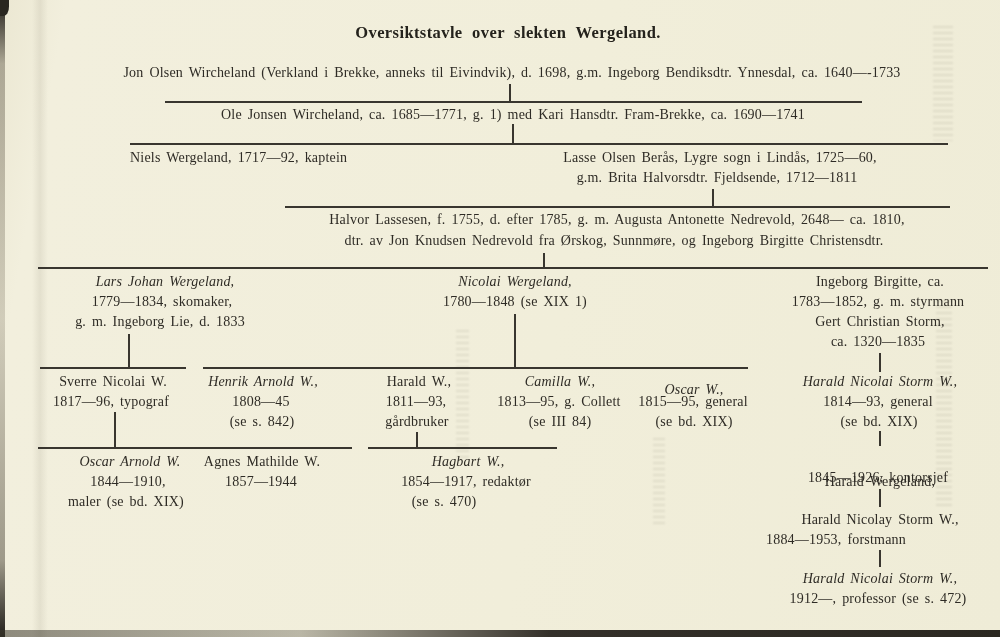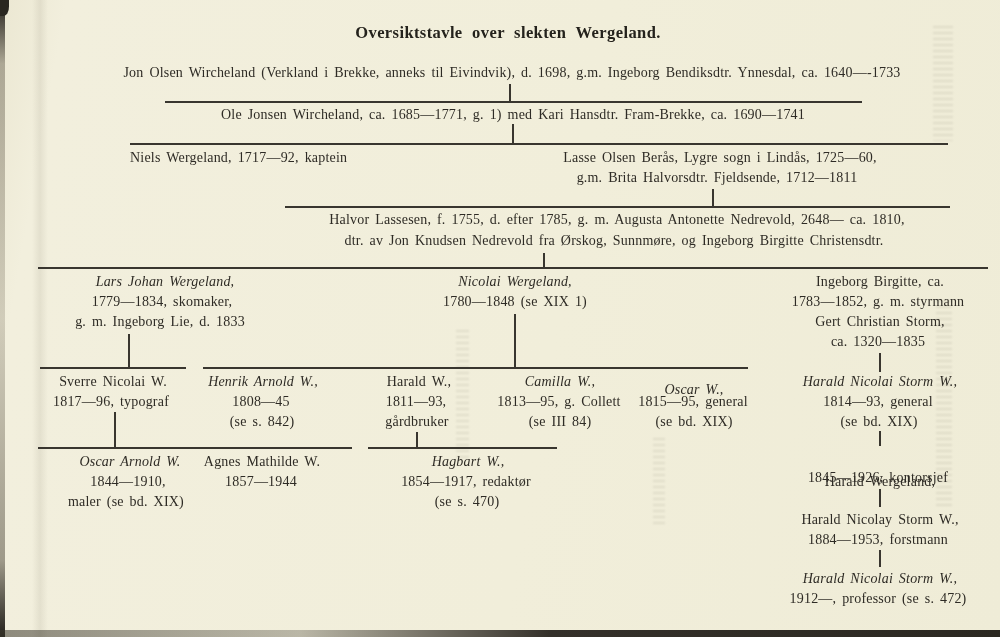--- a/index.html
+++ b/index.html
@@ -107,28 +107,28 @@
 
   <div class="t c i" style="left:130px; top:453px;">Oscar Arnold W.</div>
   <div class="t c" style="left:128px; top:473px;">1844—1910,</div>
   <div class="t c" style="left:126px; top:493px;">maler (se bd. XIX)</div>
 
   <div class="t c" style="left:262px; top:453px;">Agnes Mathilde W.</div>
   <div class="t c" style="left:261px; top:473px;">1857—1944</div>
 
   <div class="t c i" style="left:468px; top:453px;">Hagbart W.,</div>
   <div class="t c" style="left:466px; top:473px;">1854—1917, redaktør</div>
-  <div class="t c" style="left:467px; top:493px;">(se s. 470)</div>
+  <div class="t c" style="left:444px; top:493px;">(se s. 470)</div>
 
   <div class="t c" style="left:880px; top:473px;">Harald Wergeland,</div>
   <div class="t c" style="left:878px; top:469px;">1845—1926, kontorsjef</div>
   <div class="vl" style="left:879px; top:489px; height:18px;"></div>
 
   <div class="t c" style="left:880px; top:511px;">Harald Nicolay Storm W.,</div>
-  <div class="t c" style="left:878px; top:531px;">1884—1953, forstmann</div>
+  <div class="t c" style="left:836px; top:531px;">1884—1953, forstmann</div>
   <div class="vl" style="left:879px; top:550px; height:17px;"></div>
 
   <div class="t c i" style="left:880px; top:570px;">Harald Nicolai Storm W.,</div>
   <div class="t c" style="left:878px; top:590px;">1912—, professor (se s. 472)</div>
 
   <div class="edge-left"></div>
   <div class="corner-tl"></div>
   <div class="edge-bottom"></div>
 
 </div>

